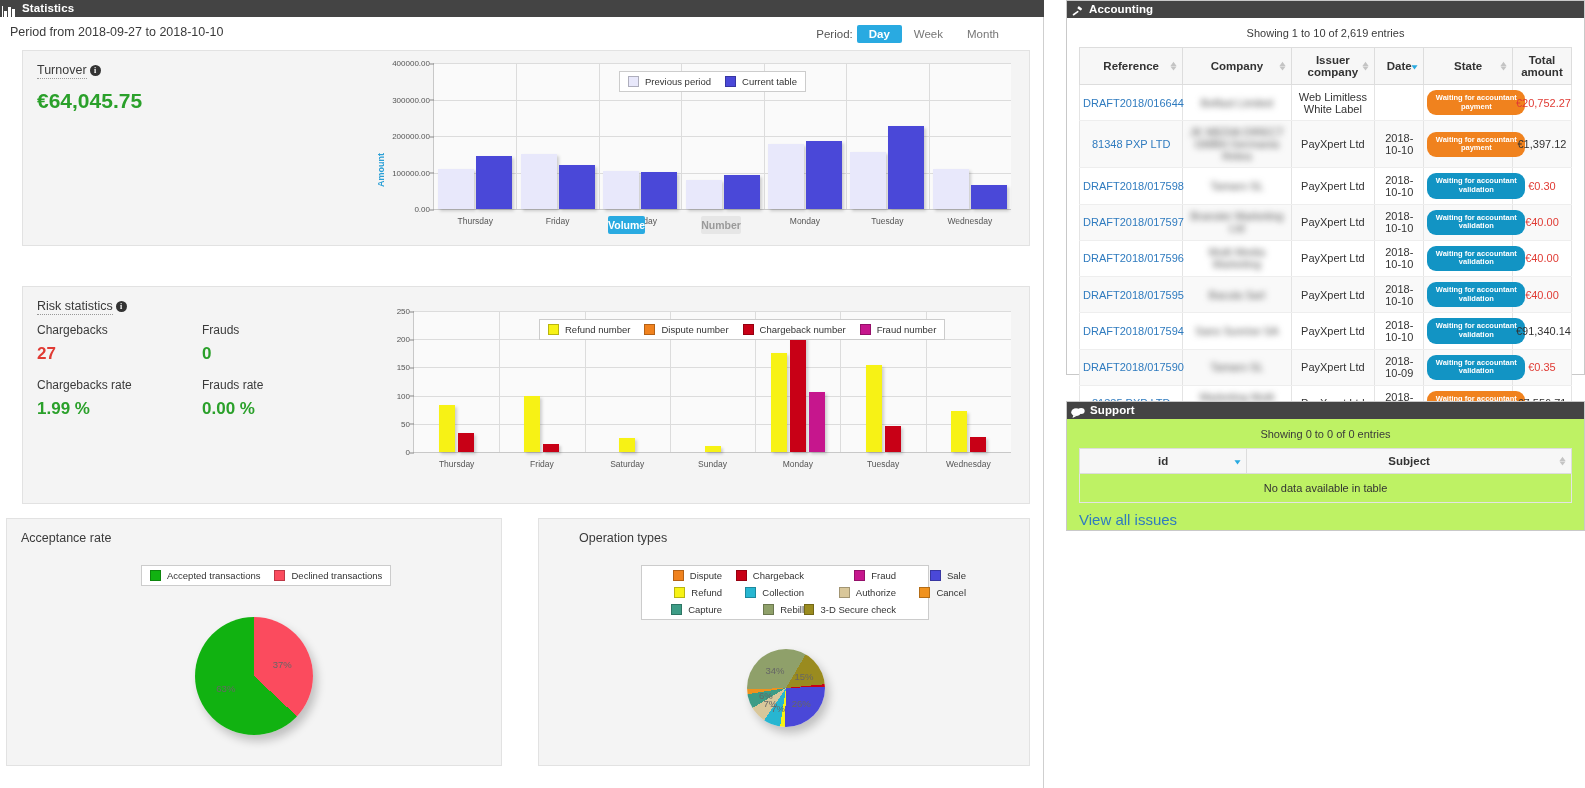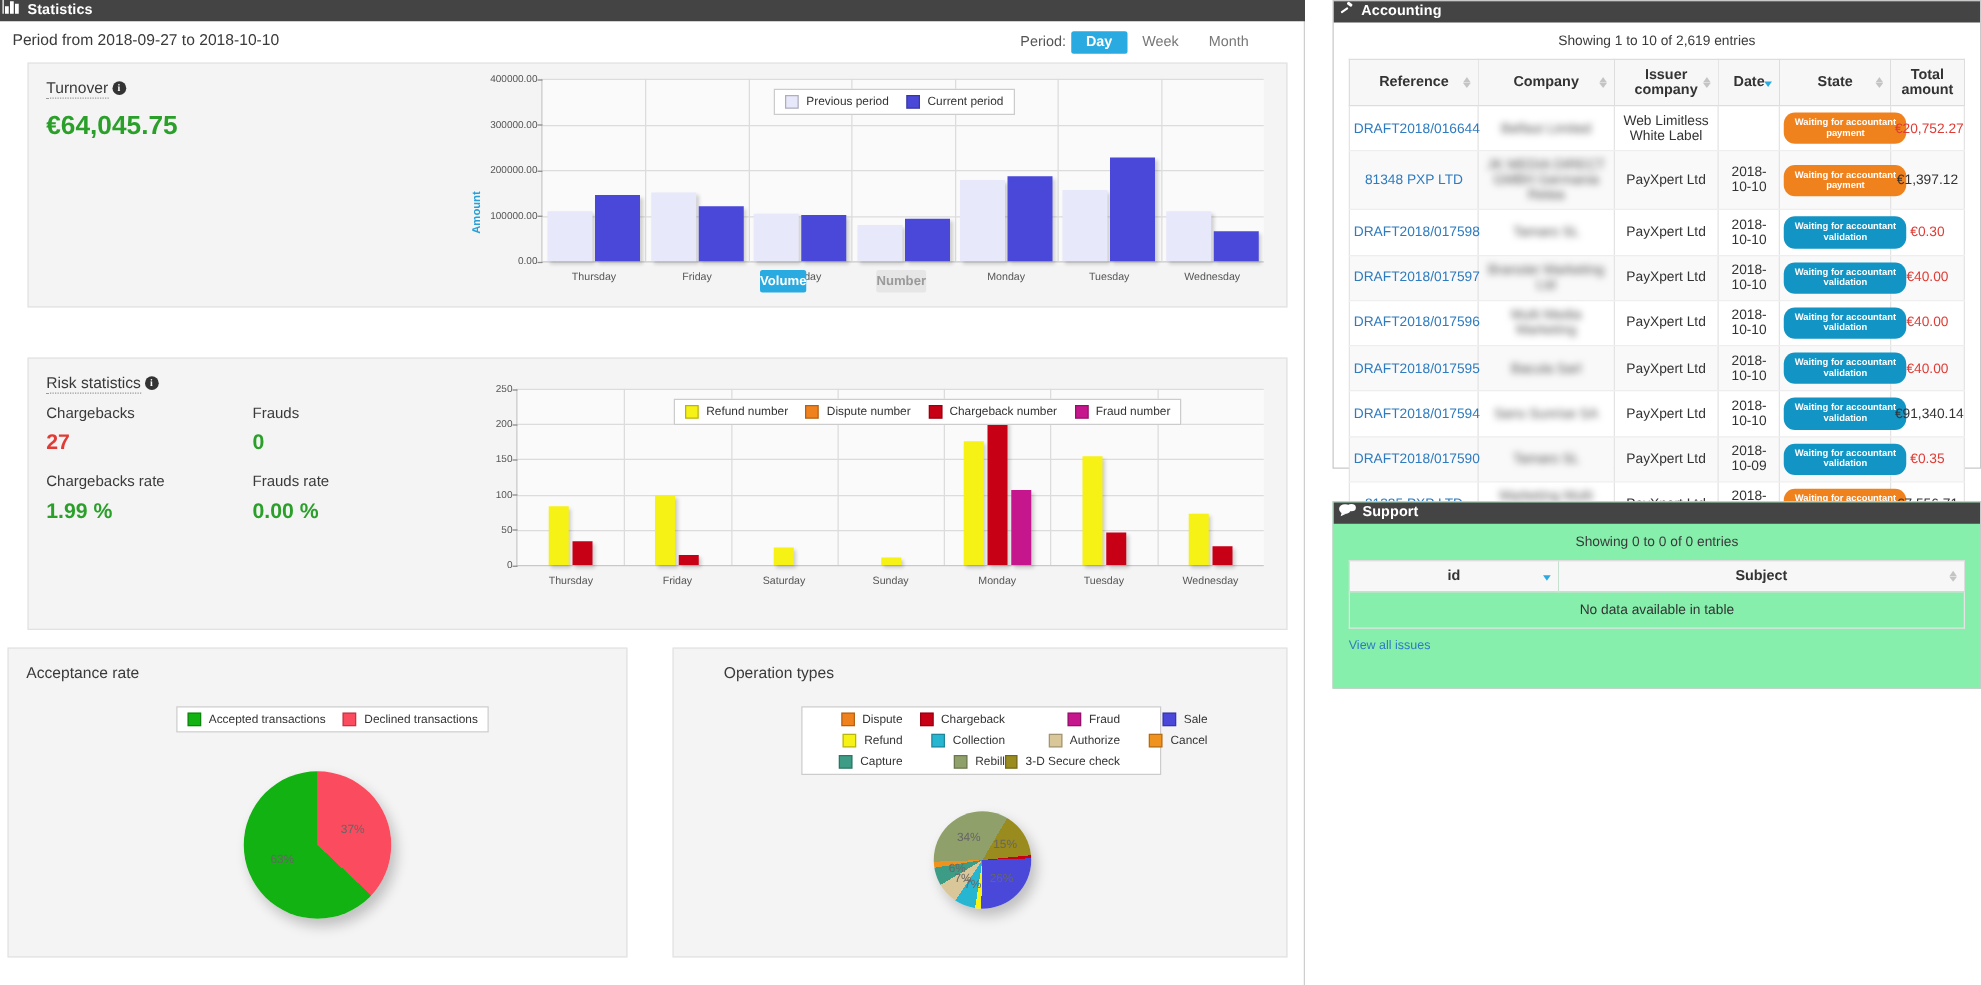--- a/index.html
+++ b/index.html
@@ -12,21 +12,21 @@
     color: #333333;
     overflow: hidden;
   }
   .page { position: relative; width: 1585px; height: 788px; }
 
   
   .panel { position: absolute; background: #ffffff; border: 1px solid #d6d6d6; }
   .panel-head {
     height: 17px; background: #444444; color: #ffffff;
     font-size: 11.5px; font-weight: bold; line-height: 17px;
-    padding-left: 4px; display: flex; align-items: flex-start; gap: 5px;
+    padding-left: 4px; display: flex; align-items: flex-end; gap: 5px;
   }
   .panel-head .ttl { letter-spacing: .1px; }
 
   
   .ico-bars { display:inline-block; width:13px; height:11px; position:relative; }
   .ico-bars i { position:absolute; bottom:0; width:3px; background:#ffffff; display:block; }
   .ico-bars i:nth-child(1){ left:0; height:6px; }
   .ico-bars i:nth-child(2){ left:4px; height:10px; }
   .ico-bars i:nth-child(3){ left:8px; height:8px; }
   .ico-bars:after{ content:""; position:absolute; left:-2px; top:0; width:1px; height:11px; background:#fff; }
@@ -104,21 +104,21 @@
   .tg.on  { background: #29aae1; color: #ffffff; }
   .tg.off { background: #e6e6e6; color: #9a9a9a; }
 
   
   .pie-wrap { position: absolute; }
   .pie { border-radius: 50%; position: relative; box-shadow: 4px 6px 10px rgba(0,0,0,.22); }
   .pie-lbl { position: absolute; font-size: 9.5px; color: #666; transform: translate(-50%,-50%); }
 
   
   #acct { left: 1066px; top: 0; width: 519px; height: 375px; border: 1px solid #c9c9c9; background: #fff; }
-  #supp { left: 1066px; top: 401px; width: 519px; height: 150px; border: 1px solid #c9c9c9; background: #86efac; }
+  #supp { left: 1066px; top: 401px; width: 519px; height: 130px; border: 1px solid #c9c9c9; background: #bef264; }
   .showing { text-align: center; font-size: 11px; color: #3a3a3a; padding: 9px 0 8px 0; }
   table.dt { width: calc(100% - 24px); margin: 0 12px; border-collapse: collapse; table-layout: fixed; }
   table.dt th {
     background: #f7f7f7; border: 1px solid #dddddd; font-size: 11.5px; color: #333;
     font-weight: bold; padding: 6px 4px; text-align: center; position: relative;
   }
   table.dt td {
     border-left: 1px solid #e4e4e4; border-right: 1px solid #e4e4e4;
     border-bottom: 1px solid #eeeeee;
     font-size: 11px; padding: 5px 3px; text-align: center; vertical-align: middle;
@@ -129,21 +129,21 @@
   .amt-red { color: #e03b34; }
   .badge {
     display: inline-block; color: #ffffff; font-size: 7.5px; font-weight: bold;
     line-height: 1.15; padding: 4px 6px; border-radius: 9px; width: 98px; text-align:center;
   }
   .badge.orange { background: #f0821e; }
   .badge.blue   { background: #1294c4; }
   .sortico { position: absolute; right: 5px; top: 50%; transform: translateY(-50%);
              width: 7px; height: 12px; opacity: .45; }
   .sortico.down { opacity: 1; }
-  .view-link { display: inline-block; margin: 8px 0 0 12px; font-size: 10px; color: #2f7bbf; text-decoration: none; cursor:pointer; }
+  .view-link { display: inline-block; margin: 8px 0 0 12px; font-size: 15px; color: #2f7bbf; text-decoration: none; cursor:pointer; }
   .nodata { text-align: center; font-size: 11px; color: #333; padding: 8px 0; border:1px solid #e4e4e4; border-top:none; margin: 0 12px; }
 </style>
 </head>
 <body>
 
 <div class="page">
 
   <div class="panel" id="stats">
     <div class="panel-head head-bar">
       <span class="ico-bars">
@@ -210,21 +210,21 @@
             <div class="bar" style="left: 498.786px; width: 36px; height: 40.515px; background: rgb(232, 232, 251); box-shadow: rgba(0, 0, 0, 0.18) 2px 2px 3px;"></div>
             <div class="bar" style="left: 536.786px; width: 36px; height: 23.725px; background: rgb(74, 72, 216); box-shadow: rgba(0, 0, 0, 0.18) 2px 2px 3px;"></div>
           </div>
         <div class="legend-box" style="left:248px; top:12px;">
           <span class="legend-item">
             <span class="sw" style="background:#e8e8fb"></span>
             <span>Previous period</span>
           </span>
           <span class="legend-item">
             <span class="sw" style="background:#4a48d8"></span>
-            <span>Current period</span>
+            <span>Current table</span>
           </span>
         </div>
       </div>
 
       <div class="toggle-row" style="left:585px; top:165px;">
         <span class="tg on">Volume</span>
         <span class="tg off">Number</span>
       </div>
     </div>
 

